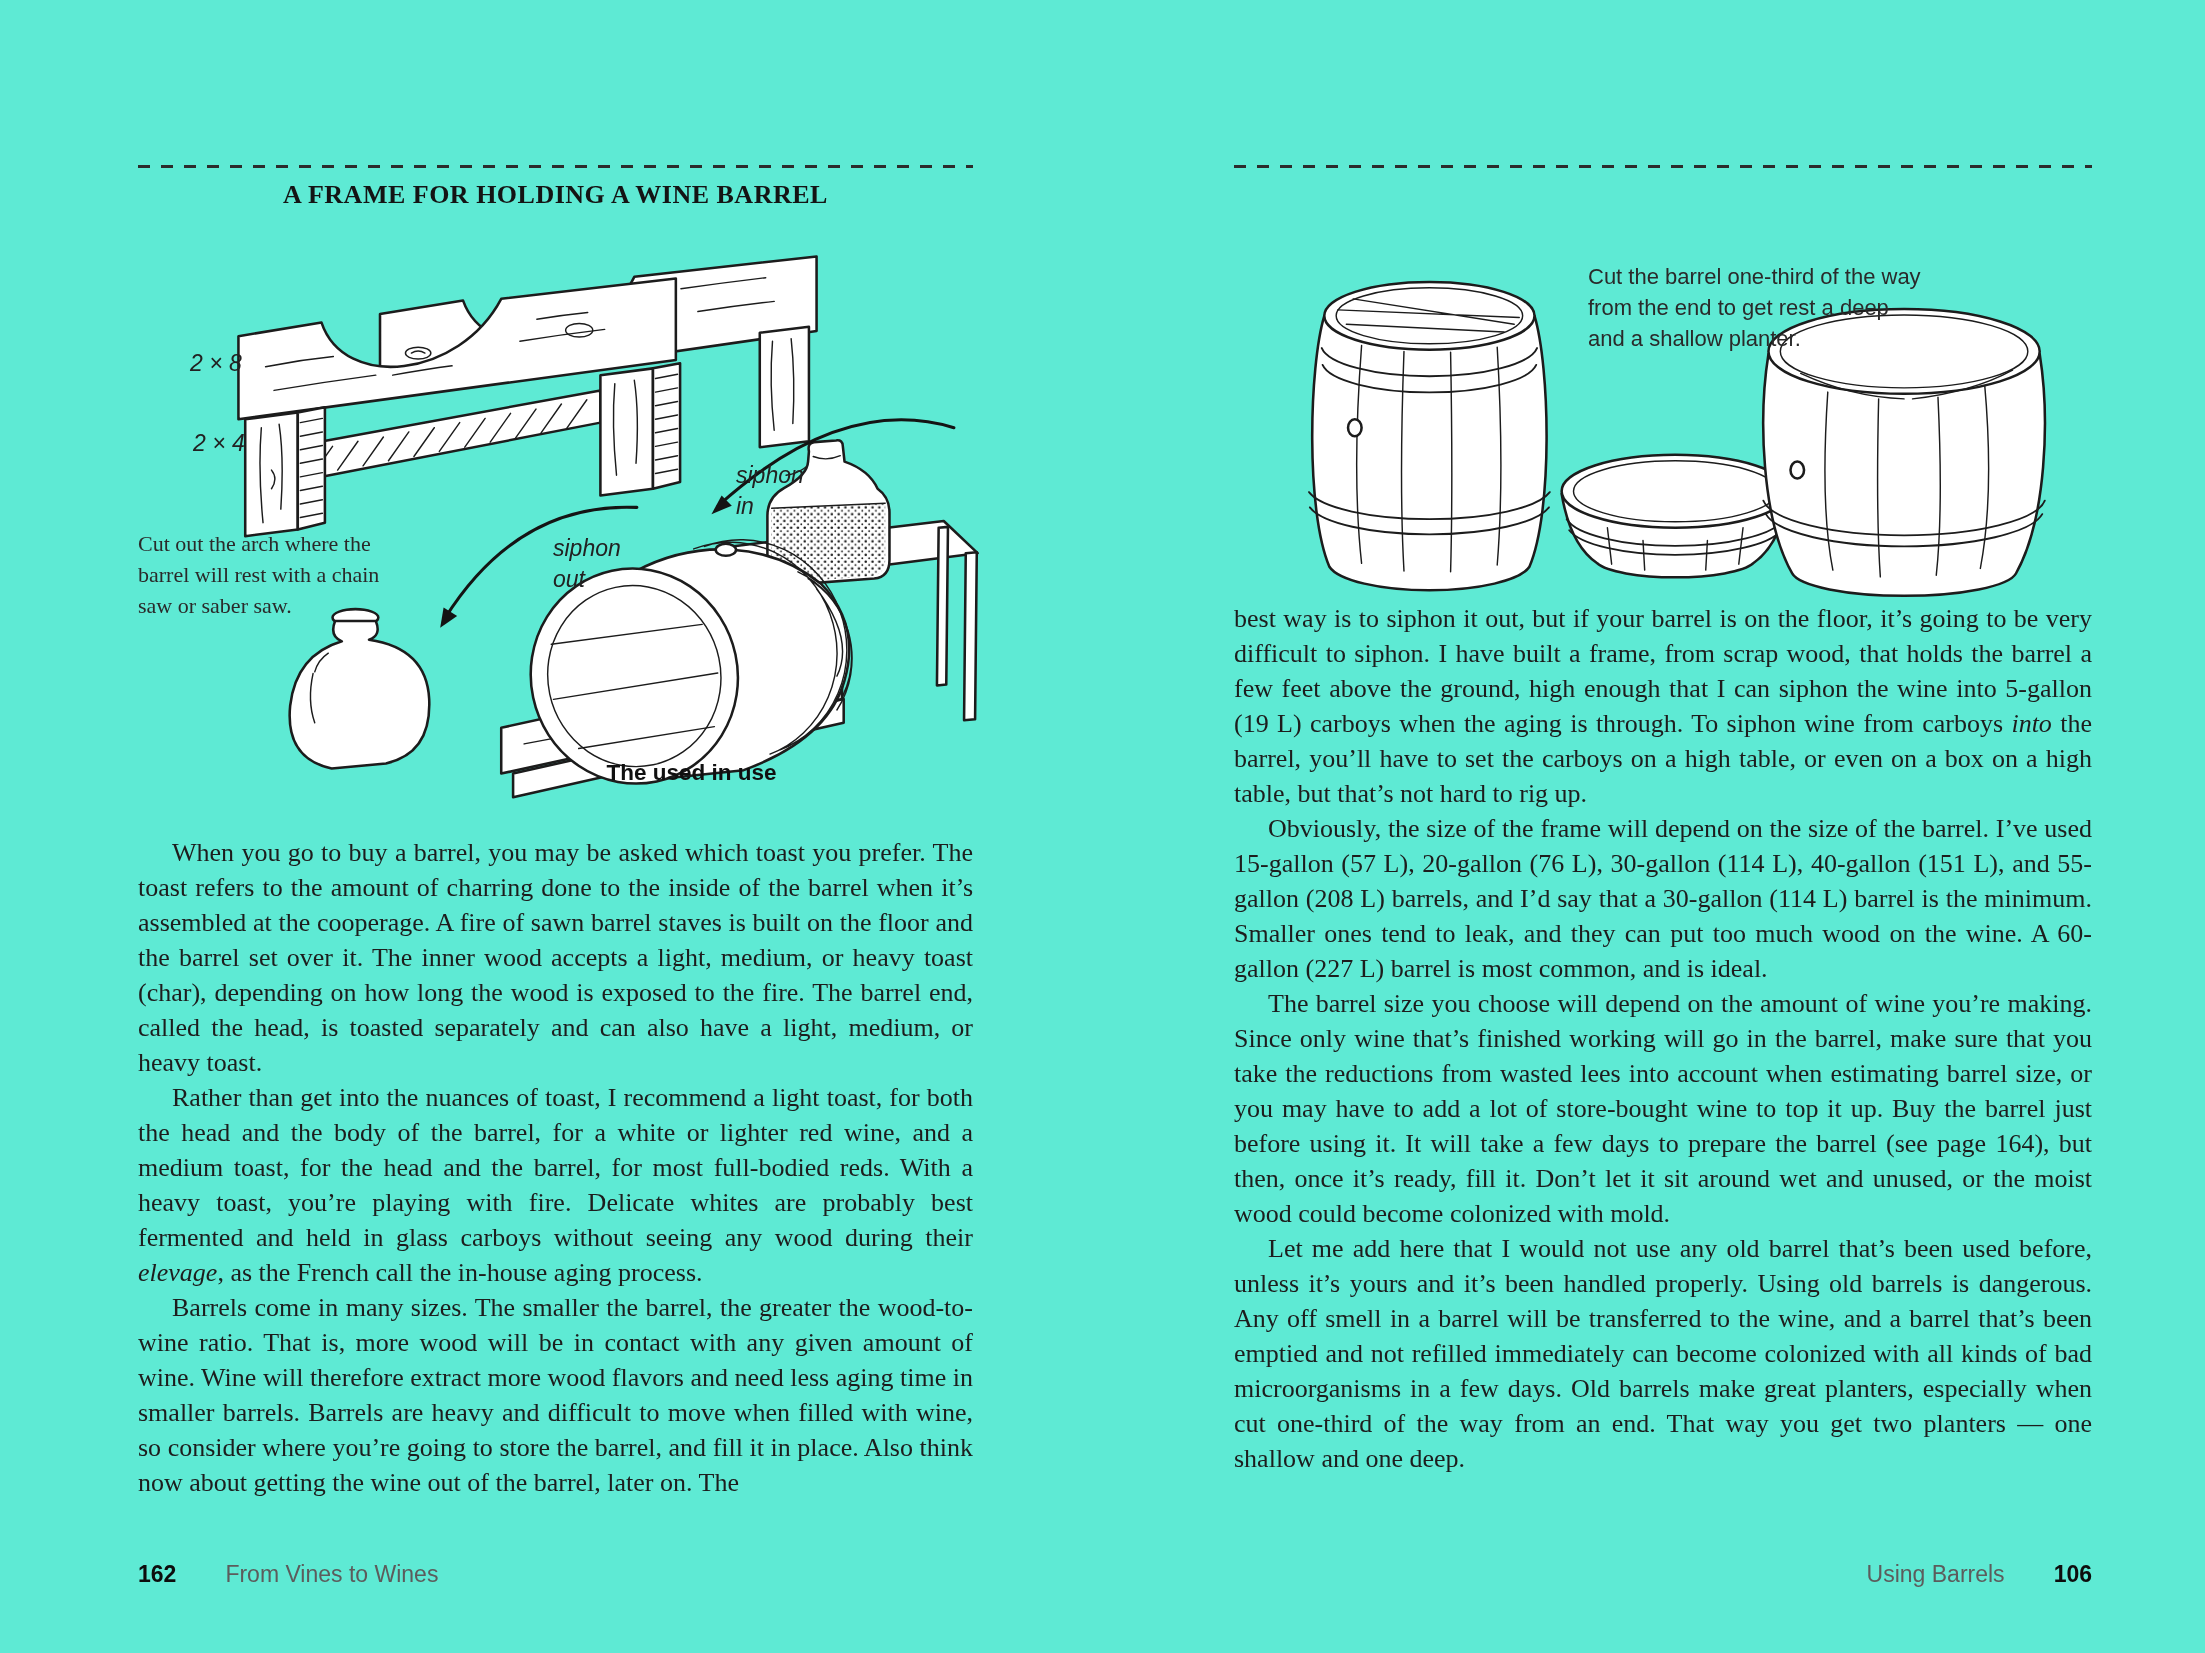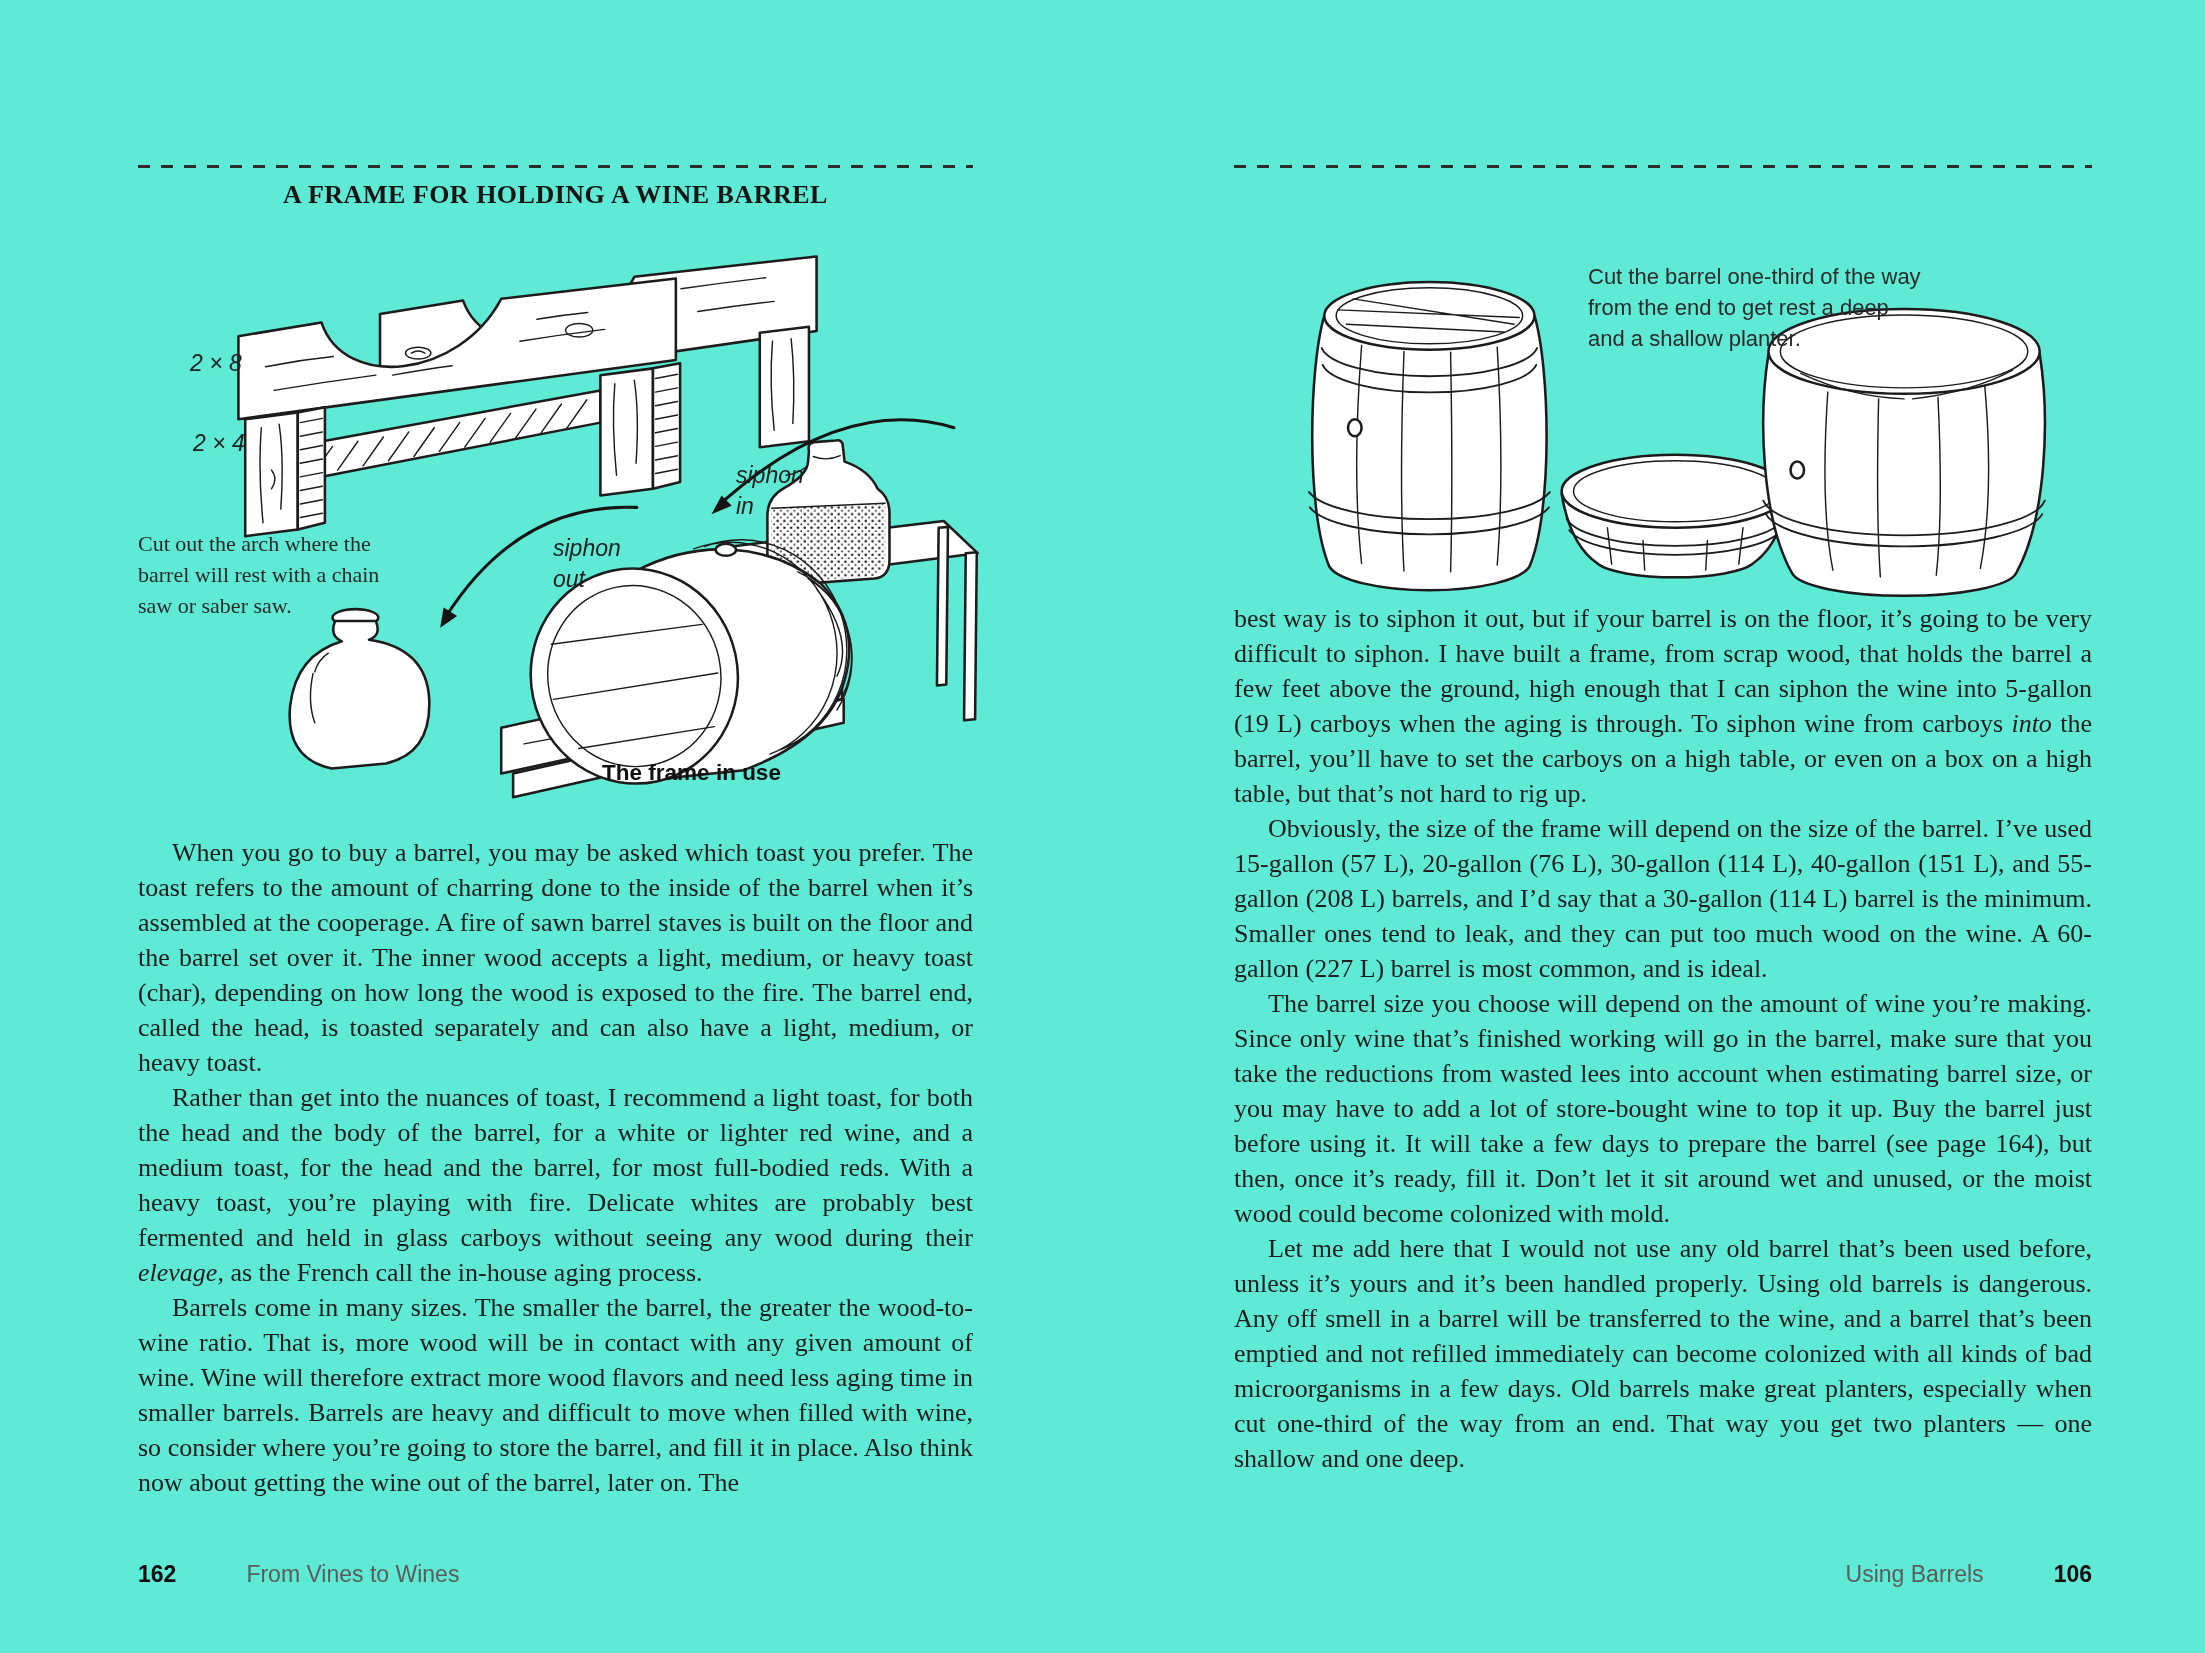--- a/index.html
+++ b/index.html
@@ -25,21 +25,21 @@
   .fig-label {
     position:absolute; font-family:"Liberation Sans", sans-serif; font-style:italic;
     font-size:23px; line-height:30.5px; color:#222; white-space:pre-line;
   }
   .fig-caption {
     position:absolute; font-family:"Liberation Sans", sans-serif; font-weight:bold;
     font-size:22.5px; color:#101010; text-align:center;
   }
   .footer {
     position:absolute; font-family:"Liberation Sans", sans-serif; font-size:23px;
-    display:flex; align-items:baseline; gap:70px;
+    display:flex; align-items:baseline; gap:49px;
   }
   .footer .num { font-weight:bold; color:#0d0d0d; }
   .footer .run { color:#5c5c5c; }
   .footer.right { justify-content:flex-end;text-align:center; }
   svg.fig { position:absolute; }
   .shape { fill:#ffffff; stroke:#1c1c1c; stroke-width:3; stroke-linejoin:round; }
   .ln    { fill:none; stroke:#1c1c1c; stroke-width:2.2; stroke-linecap:round; }
   .thin  { fill:none; stroke:#1c1c1c; stroke-width:1.7; stroke-linecap:round; }
   .arrow { fill:none; stroke:#141414; stroke-width:3.6; stroke-linecap:round; }
   .ahead { fill:#141414; stroke:none; }
@@ -121,21 +121,21 @@
     <polygon class="ahead" points="356,448 360,424 376,434"></polygon>
   </svg>
 
   <div class="fig-label" style="left:190px; top:348px;">2 × 8</div>
   <div class="fig-label" style="left:193px; top:428px;">2 × 4</div>
   <div class="sans-note" style="left:138px; top:528px; width:254px;font-family:Liberation Serif, serif;">Cut out the arch where the barrel will rest with a chain saw or saber saw.</div>
   <div class="fig-label" style="left:736px; top:460px;">siphon
 in</div>
   <div class="fig-label" style="left:553px; top:533px;">siphon
 out</div>
-  <div class="fig-caption" style="left:526px; top:760px; width:331px;">The frame in use</div>
+  <div class="fig-caption" style="left:526px; top:760px; width:331px;">The used in use</div>
 
   <div class="body-block" style="left:138px; top:835px; width:835px;">
       <p class="indent"><span>When you go to buy a barrel, you may be asked which toast you prefer. The toast refers to the amount of charring done to the inside of the barrel when it’s assembled at the cooperage. A fire of sawn barrel staves is built on the floor and the barrel set over it. The inner wood accepts a light, medium, or heavy toast (char), depending on how long the wood is exposed to the fire. The barrel end, called the head, is toasted separately and can also have a light, medium, or heavy toast.</span></p>
       <p class="indent"><span>Rather than get into the nuances of toast, I recommend a light toast, for both the head and the body of the barrel, for a white or lighter red wine, and a medium toast, for the head and the barrel, for most full-bodied reds. With a heavy toast, you’re playing with fire. Delicate whites are probably best fermented and held in glass carboys without seeing any wood during their </span><i>elevage</i><span>, as the French call the in-house aging process.</span></p>
       <p class="indent"><span>Barrels come in many sizes. The smaller the barrel, the greater the wood-to-wine ratio. That is, more wood will be in contact with any given amount of wine. Wine will therefore extract more wood flavors and need less aging time in smaller barrels. Barrels are heavy and difficult to move when filled with wine, so consider where you’re going to store the barrel, and fill it in place. Also think now about getting the wine out of the barrel, later on. The</span></p>
     </div>
 
   <div class="footer" style="left:138px; top:1561px;">
     <span class="num">162</span>
     <span class="run">From Vines to Wines</span>

